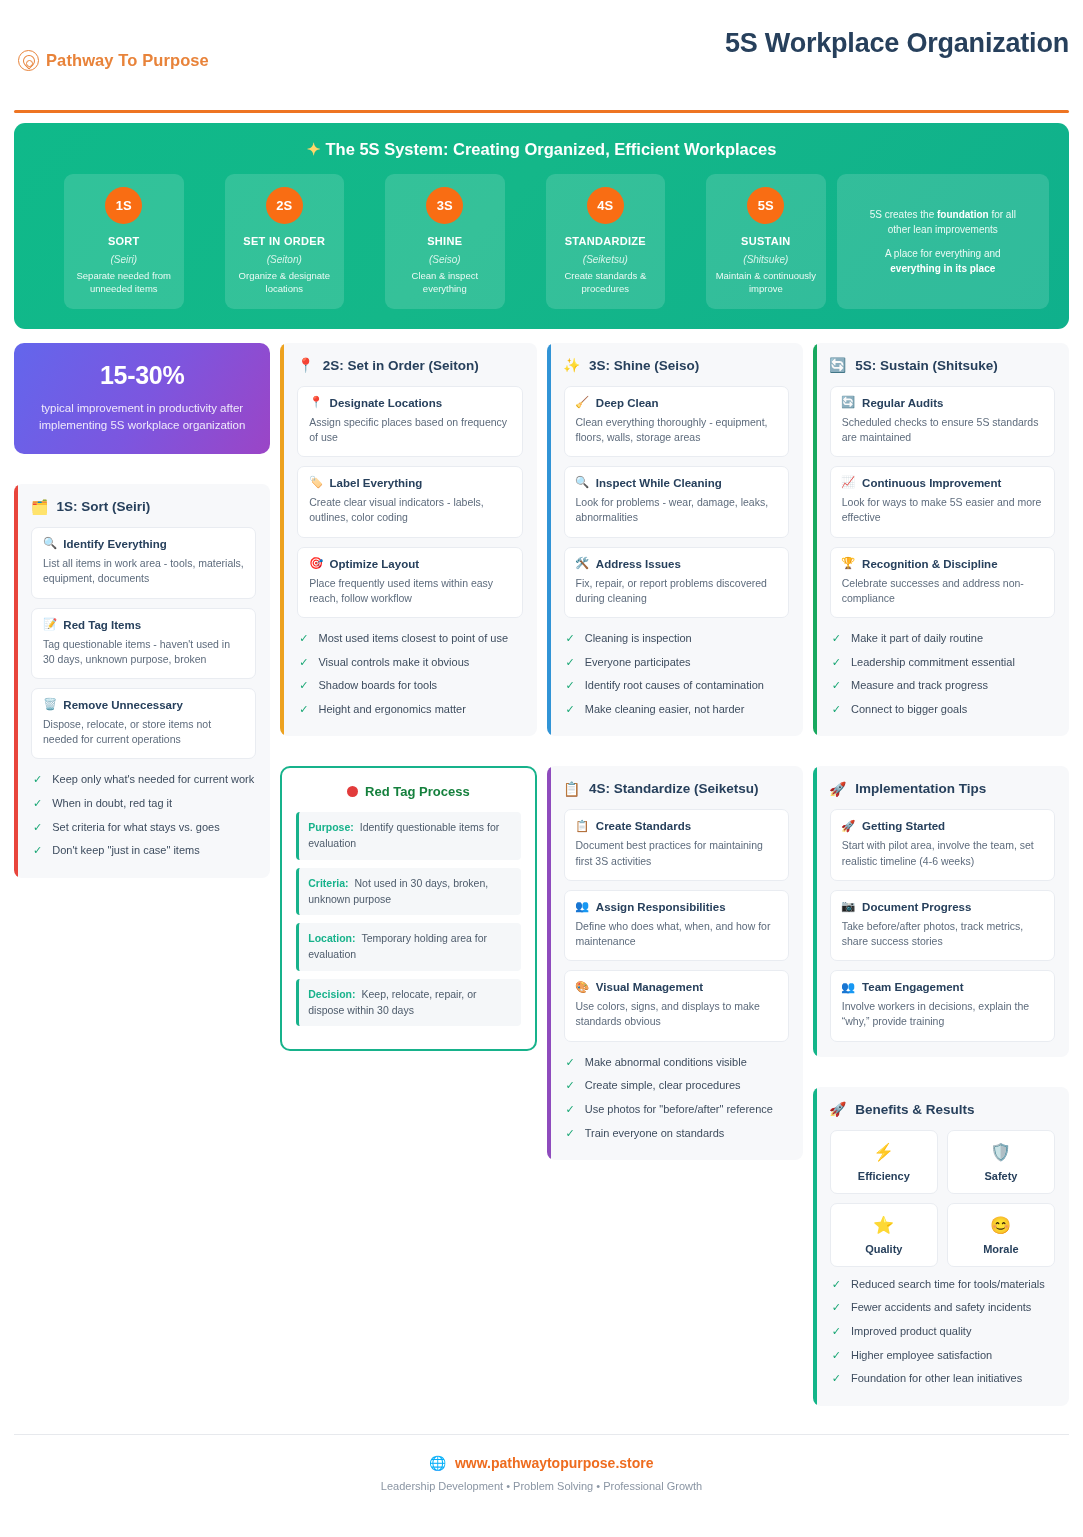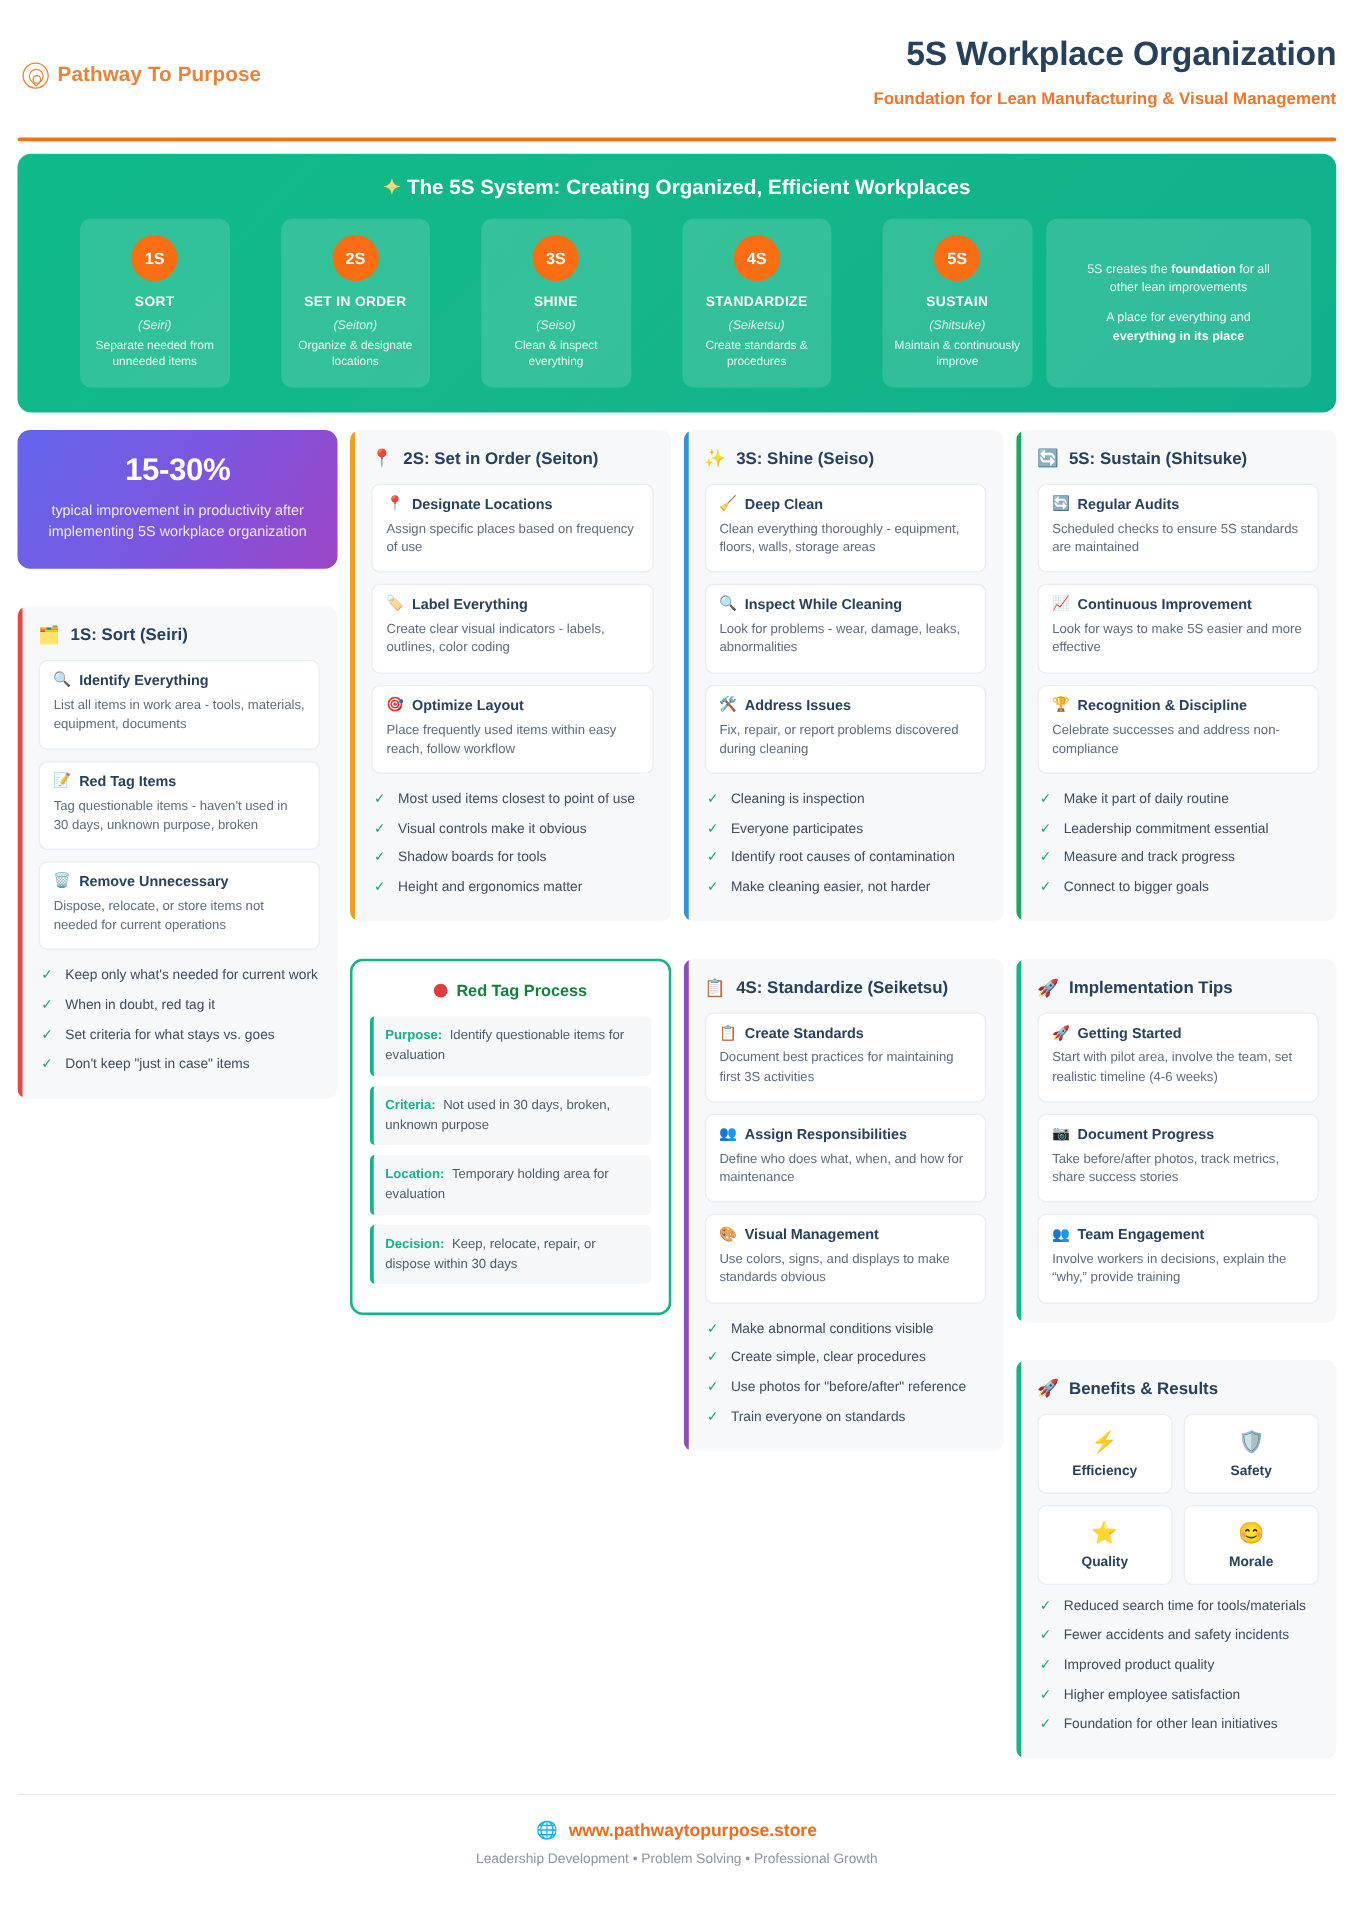--- a/index.html
+++ b/index.html
@@ -83,21 +83,20 @@
 
 <div class="page">
 
   <div class="header">
     <div class="brand">
       <span class="brand-mark"></span>
       <span class="brand-text">Pathway To Purpose</span>
     </div>
     <div class="title-wrap">
       <div class="main-title">5S Workplace Organization</div>
-      <div class="sub-title">Foundation for Lean Manufacturing &amp; Visual Management</div>
     </div>
   </div>
   <div class="rule"></div>
 
   <div class="banner">
     <div class="banner-title">
       <span class="spark">✦</span><span>The 5S System: Creating Organized, Efficient Workplaces</span>
     </div>
     <div class="pillars">
       <div class="pillar">

